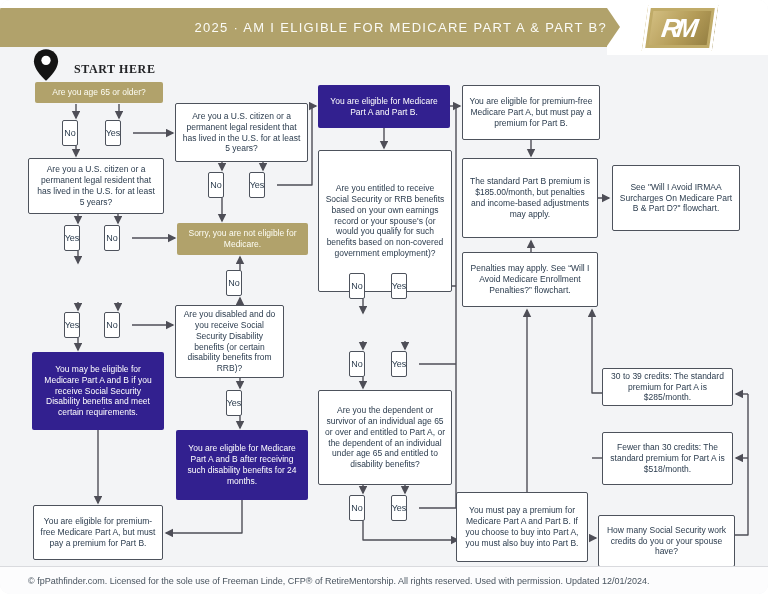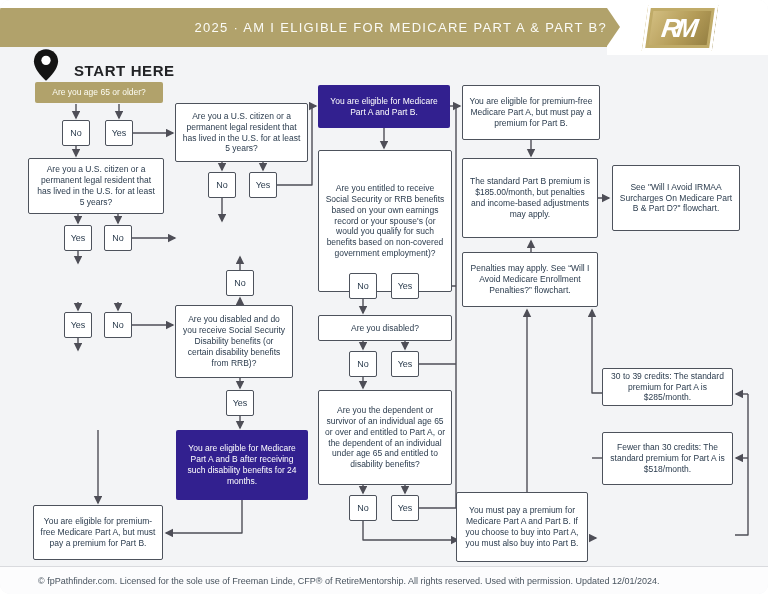--- a/index.html
+++ b/index.html
@@ -32,46 +32,46 @@
     transform:skewX(-8deg);
     display:flex;align-items:center;justify-content:center;
   }
   .logo span{
     color:#ffffff;font-weight:bold;font-style:italic;
     font-size:26px;letter-spacing:-4px;padding-right:4px;
   }
   .start-pin{position:absolute;left:33px;top:48px;width:26px;height:34px;}
   .start-label{
     position:absolute;left:74px;top:62px;
-    font-size:15px;font-weight:bold;color:#222326;letter-spacing:.6px;
+    font-size:12px;font-weight:bold;color:#222326;letter-spacing:.6px;font-family:Liberation Serif, serif;
   }
   .node{
     position:absolute;box-sizing:border-box;
     display:flex;align-items:center;justify-content:center;text-align:center;
     font-size:8.5px;line-height:1.28;color:var(--ink,#2a3b4d);
     background:#ffffff;border:1.4px solid #4d525c;border-radius:2px;
     padding:3px 5px;
   }
   .node.gold{background:var(--gold,#b1a26b);border:none;color:#fdfdf4;}
   .node.purple{background:var(--purple,#32208f);border:none;color:#ffffff;}
   .answer{
-    position:absolute;box-sizing:border-box;width:28px;height:26px;
+    position:absolute;box-sizing:border-box;width:16px;height:26px;
     display:flex;align-items:center;justify-content:center;
     background:#ffffff;border:1.4px solid #4d525c;border-radius:2px;
     font-size:9px;color:var(--ink,#2a3b4d);
   }
   .connectors{position:absolute;left:0;top:0;width:768px;height:594px;pointer-events:none;}
   .connectors polyline{fill:none;stroke:var(--line,#4e4e57);stroke-width:1.4;stroke-linejoin:round;}
   .connectors .arrowhead{fill:var(--line,#4e4e57);}
   .footer{
     position:absolute;left:0;top:566px;width:768px;height:28px;
     background:#fcfcfd;border-top:1px solid #d9dade;
     display:flex;align-items:center;
   }
-  .footer span{font-size:9px;color:#49545f;padding-left:38px;}
+  .footer span{font-size:9px;color:#49545f;padding-left:28px;}
 </style>
 </head>
 <body>
 
 <div class="page">
 
   <div class="white-top"></div>
   <div class="white-logo-area"></div>
 
   <div class="title-bar">
@@ -148,42 +148,43 @@
   <div class="answer" style="left:62px;top:120px">No</div>
   <div class="answer" style="left:105px;top:120px">Yes</div>
 
   <div class="node" style="left:28px;top:158px;width:136px;height:56px">Are you a U.S. citizen or a permanent legal resident that has lived in the U.S. for at least 5 years?</div>
   <div class="answer" style="left:64px;top:225px">Yes</div>
   <div class="answer" style="left:104px;top:225px">No</div>
 
   <div class="answer" style="left:64px;top:312px">Yes</div>
   <div class="answer" style="left:104px;top:312px">No</div>
 
+  <div class="node purple" style="left:32px;top:352px;width:132px;height:78px">You may be eligible for Medicare Part A and B if you receive Social Security Disability benefits and meet certain requirements.</div>
 
   <div class="node" style="left:33px;top:505px;width:130px;height:55px">You are eligible for premium-free Medicare Part A, but must pay a premium for Part B.</div>
 
   <div class="node" style="left:175px;top:103px;width:133px;height:59px">Are you a U.S. citizen or a permanent legal resident that has lived in the U.S. for at least 5 years?</div>
   <div class="answer" style="left:208px;top:172px">No</div>
   <div class="answer" style="left:249px;top:172px">Yes</div>
 
+  <div class="node gold" style="left:177px;top:223px;width:131px;height:32px">Sorry, you are not eligible for Medicare.</div>
 
   <div class="answer" style="left:226px;top:270px">No</div>
 
-  <div class="node" style="left:175px;top:305px;width:118px;height:73px">Are you disabled and do you receive Social Security Disability benefits (or certain disability benefits from RRB)?</div>
+  <div class="node" style="left:175px;top:305px;width:109px;height:73px">Are you disabled and do you receive Social Security Disability benefits (or certain disability benefits from RRB)?</div>
   <div class="answer" style="left:226px;top:390px">Yes</div>
 
   <div class="node purple" style="left:176px;top:430px;width:132px;height:70px">You are eligible for Medicare Part A and B after receiving such disability benefits for 24 months.</div>
 
   <div class="node purple" style="left:318px;top:85px;width:132px;height:43px">You are eligible for Medicare Part A and Part B.</div>
 
   <div class="node" style="left:318px;top:150px;width:134px;height:142px">Are you entitled to receive Social Security or RRB benefits based on your own earnings record or your spouse's (or would you qualify for such benefits based on non-covered government employment)?</div>
   <div class="answer" style="left:349px;top:273px">No</div>
   <div class="answer" style="left:391px;top:273px">Yes</div>
 
-  <div class="node" style="left:318px;top:315px;width:134px;height:26px">Are you disabled?</div>
   <div class="answer" style="left:349px;top:351px">No</div>
   <div class="answer" style="left:391px;top:351px">Yes</div>
 
   <div class="node" style="left:318px;top:390px;width:134px;height:95px">Are you the dependent or survivor of an individual age 65 or over and entitled to Part A, or the dependent of an individual under age 65 and entitled to disability benefits?</div>
   <div class="answer" style="left:349px;top:495px">No</div>
   <div class="answer" style="left:391px;top:495px">Yes</div>
 
   <div class="node" style="left:462px;top:85px;width:138px;height:55px">You are eligible for premium-free Medicare Part A, but must pay a premium for Part B.</div>
 
   <div class="node" style="left:462px;top:158px;width:136px;height:80px">The standard Part B premium is $185.00/month, but penalties and income-based adjustments may apply.</div>
@@ -191,18 +192,19 @@
   <div class="node" style="left:462px;top:252px;width:136px;height:55px">Penalties may apply. See “Will I Avoid Medicare Enrollment Penalties?” flowchart.</div>
 
   <div class="node" style="left:456px;top:492px;width:132px;height:70px">You must pay a premium for Medicare Part A and Part B. If you choose to buy into Part A, you must also buy into Part B.</div>
 
   <div class="node" style="left:612px;top:165px;width:128px;height:66px">See "Will I Avoid IRMAA Surcharges On Medicare Part B &amp; Part D?" flowchart.</div>
 
   <div class="node" style="left:602px;top:368px;width:131px;height:38px">30 to 39 credits: The standard premium for Part A is $285/month.</div>
 
   <div class="node" style="left:602px;top:432px;width:131px;height:53px">Fewer than 30 credits: The standard premium for Part A is $518/month.</div>
 
+  <div class="node" style="left:598px;top:515px;width:137px;height:52px">How many Social Security work credits do you or your spouse have?</div>
 
   <div class="footer">
     <span>© fpPathfinder.com. Licensed for the sole use of Freeman Linde, CFP® of RetireMentorship. All rights reserved. Used with permission. Updated 12/01/2024.</span>
   </div>
 
 </div>
 
 </body></html>

